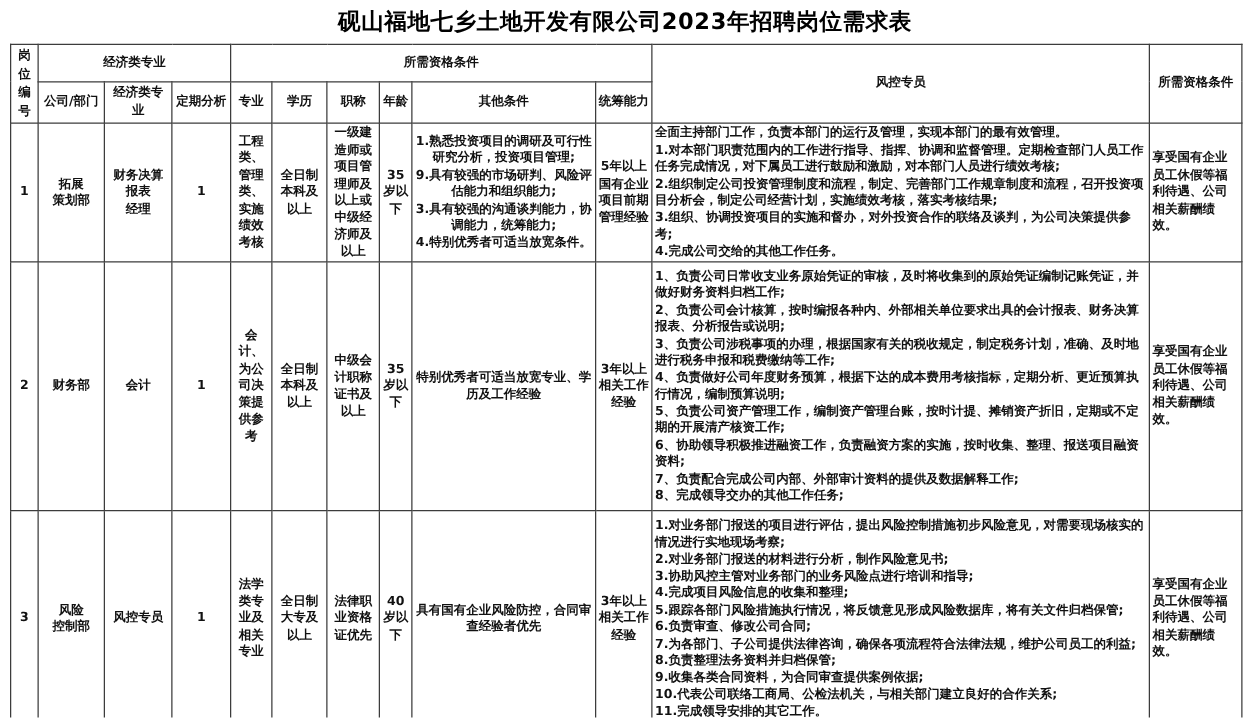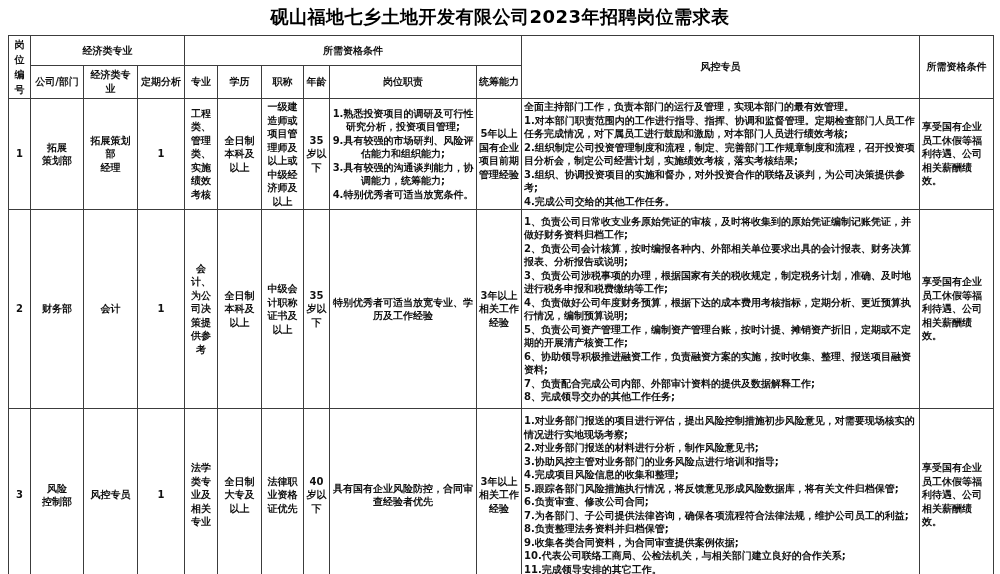--- a/index.html
+++ b/index.html
@@ -82,29 +82,29 @@
     </tr>
 
     <tr style="height:28px">
       <th>公司/部门</th>
       <th>经济类专业</th>
       <th>定期分析</th>
       <th>专业</th>
       <th>学历</th>
       <th>职称</th>
       <th>年龄</th>
-      <th>岗位职责</th>
+      <th>其他条件</th>
       <th>统筹能力</th>
     </tr>
 
     <tr style="height:108px">
       <td class="c">1</td>
       <td class="c pre">拓展
 策划部</td>
-      <td class="c pre">拓展策划部
+      <td class="c pre">财务决算报表
 经理</td>
       <td class="c">1</td>
       <td class="c">工程类、管理类、实施绩效考核</td>
       <td class="c">全日制本科及以上</td>
       <td class="c">一级建造师或项目管理师及以上或中级经济师及以上</td>
       <td class="c">35岁以下</td>
       <td class="c pre">1.熟悉投资项目的调研及可行性研究分析，投资项目管理;
 9.具有较强的市场研判、风险评估能力和组织能力;
 3.具有较强的沟通谈判能力，协调能力，统筹能力;
 4.特别优秀者可适当放宽条件。</td>

